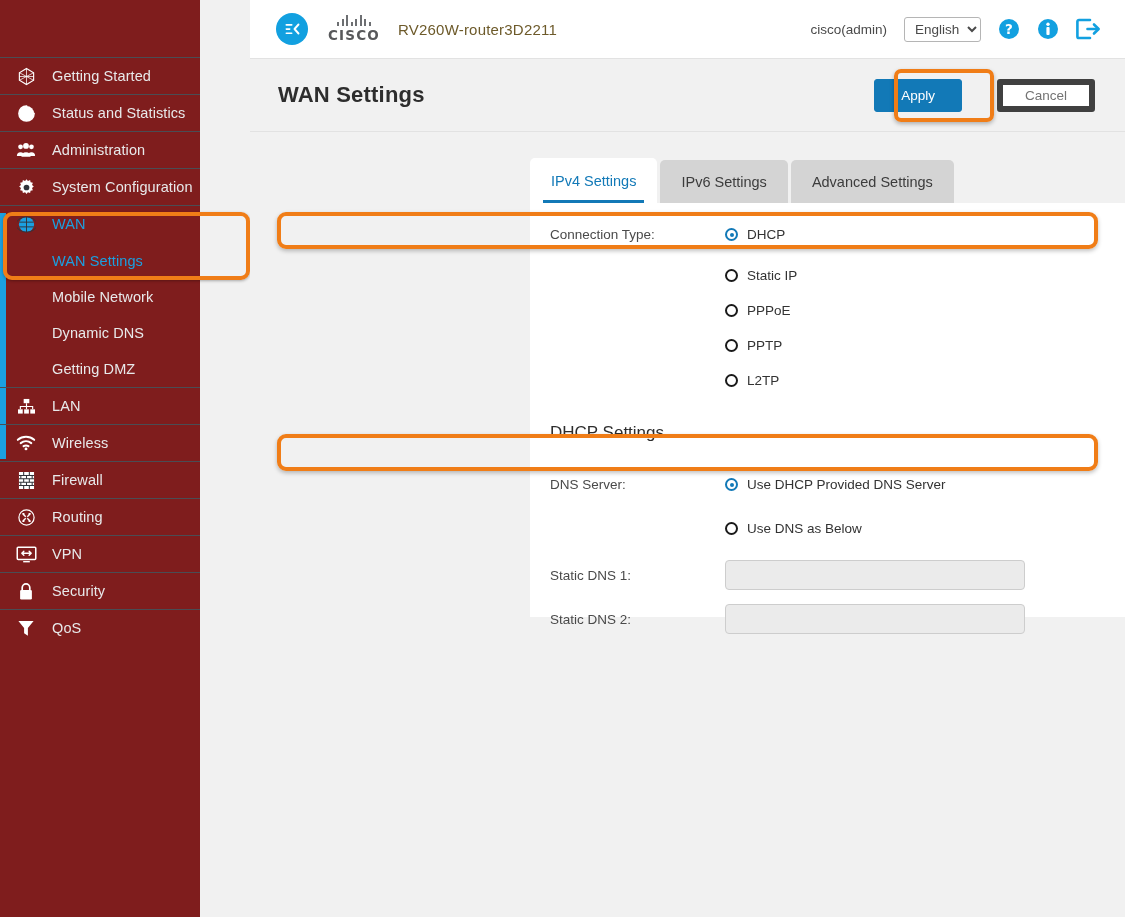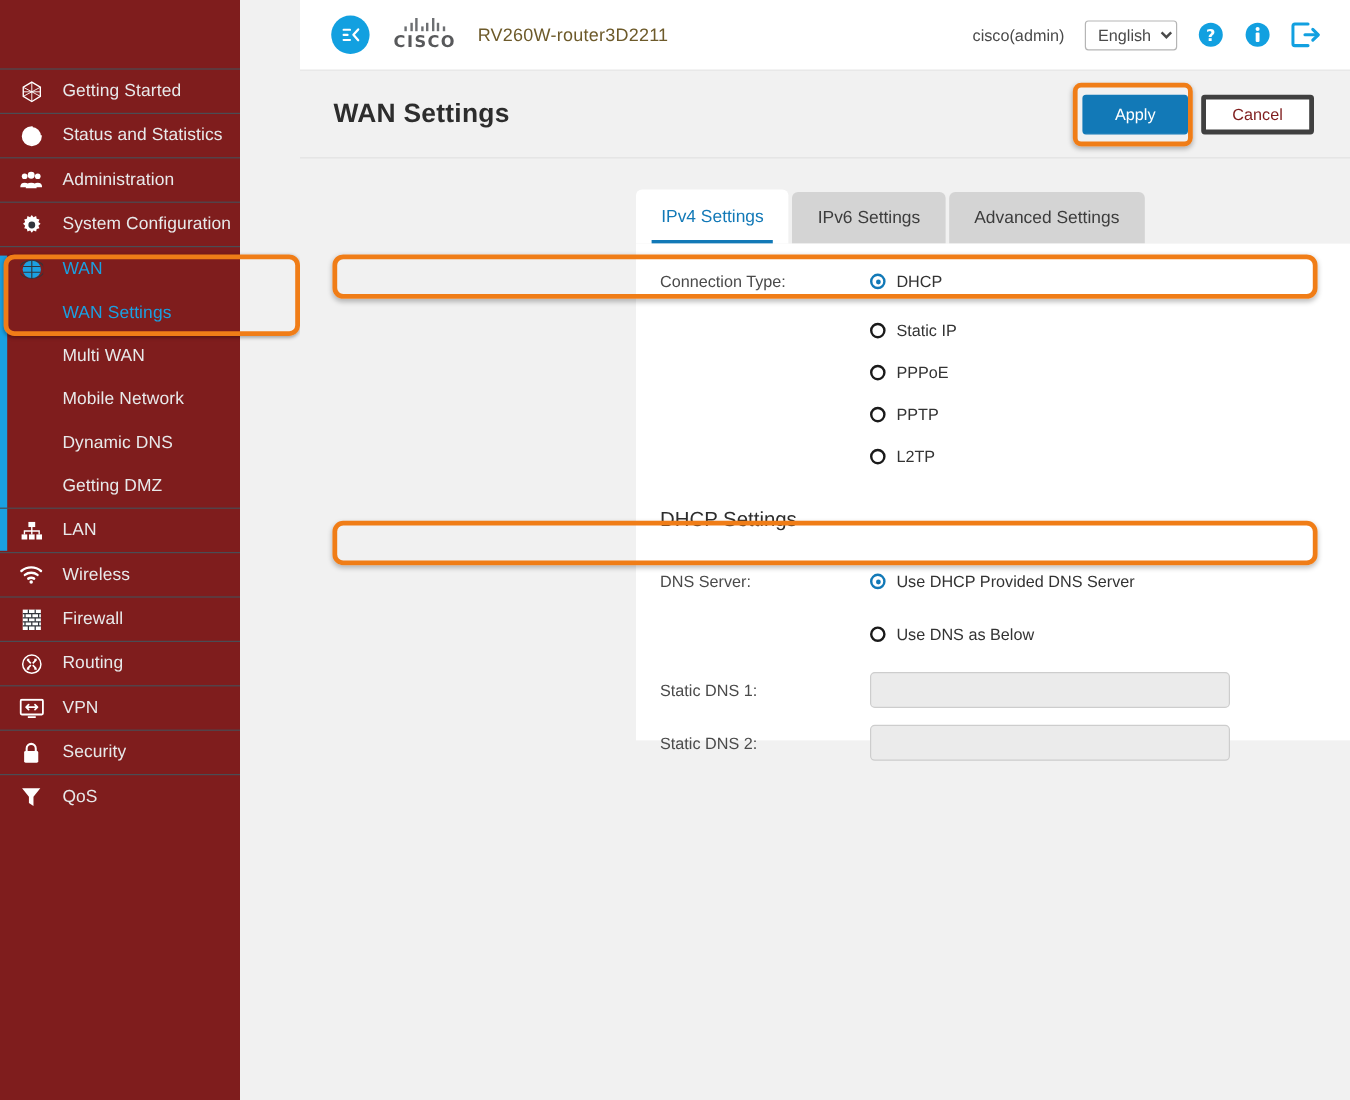--- a/index.html
+++ b/index.html
@@ -140,22 +140,23 @@
     display: flex; align-items: center; justify-content: center;
   }
   #apply-btn {
     background: #1279b7;
     color: #ffffff;
     border: 1px solid #1279b7;
     padding: 0 26px;
   }
   #cancel-btn {
     background: #ffffff;
-    color: #7f1d1d;
-    border: 4px solid #404040;
+    color: #737373;
+    border: 6px solid #404040;
+    margin-left: 24px;
   }
   #apply-highlight {
     position: absolute;
     border: 4px solid #f07d17;
     border-radius: 7px;
     pointer-events: none;
     box-shadow: 0 2px 4px rgba(0,0,0,.28);
   }
 
   
@@ -308,23 +309,20 @@
             <circle cx="10" cy="10" r="8" fill="#1ba0e1"></circle>
             <path d="M10 2 a11 8 0 0 0 0 16 a11 8 0 0 0 0-16z" fill="none" stroke="#31343b" stroke-width="1"></path>
             <path d="M2.3 7.5 h15.4 M2.3 12.5 h15.4 M10 2 v16" stroke="#31343b" stroke-width="1" fill="none"></path>
           </svg>
       </span>
       <span class="nav-label">WAN</span>
     </div>
 
     <div class="nav-row sub first-sub active">
       <span class="nav-label">WAN Settings</span>
-    </div>
-    <div class="nav-row sub">
-      <span class="nav-label">Multi WAN</span>
     </div>
     <div class="nav-row sub">
       <span class="nav-label">Mobile Network</span>
     </div>
     <div class="nav-row sub">
       <span class="nav-label">Dynamic DNS</span>
     </div>
     <div class="nav-row sub">
       <span class="nav-label">Getting DMZ</span>
     </div>

